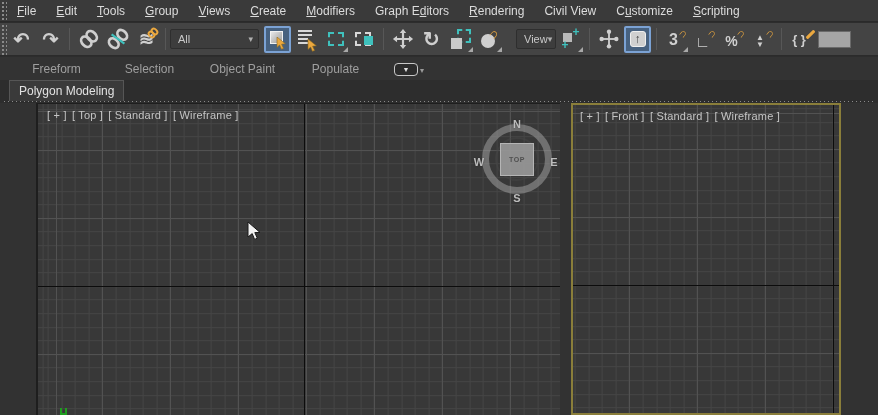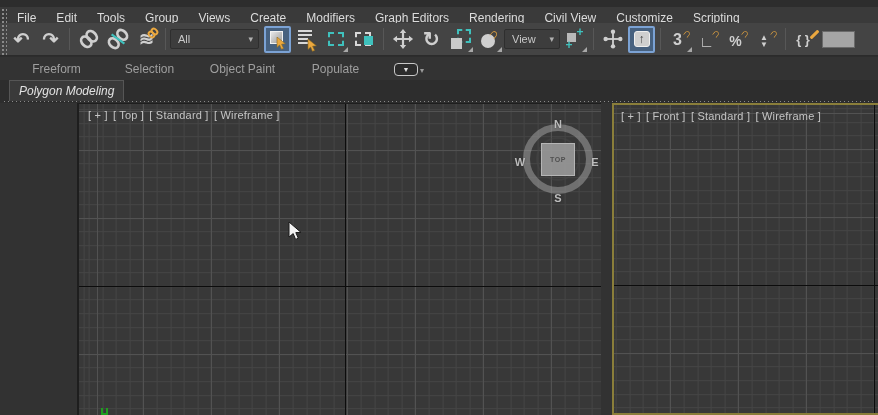--- a/index.html
+++ b/index.html
@@ -3,21 +3,21 @@
 <meta charset="utf-8">
 <style>
   * { margin:0; padding:0; box-sizing:border-box; }
   html,body { width:878px; height:415px; overflow:hidden; background:#2d2d2d;
               font-family:"Liberation Sans", sans-serif; }
   #app { position:relative; width:878px; height:415px; background:#2d2d2d; }
 
   
   #menubar { position:absolute; left:0; top:0; width:878px; height:22px;
              background:#3a3a3a; border-bottom:1px solid #2a2a2a;
-             display:flex; align-items:center;margin-top:7px; }
+             display:flex; align-items:center; }
   .drag-handle-v { width:7px; height:100%;
       background-image:radial-gradient(#8a8a8a 0.8px, transparent 1px);
       background-size:4px 4px; background-position:1px 1px; }
   .menu-item { color:#dcdcdc; font-size:12px; padding:0 10px; height:22px;
                line-height:22px; white-space:nowrap; cursor:default; }
   .menu-item u { text-decoration:underline; }
 
   
   #toolbar { position:absolute; left:0; top:23px; width:878px; height:33px;
              background:#444444; border-bottom:1px solid #2b2b2b;
@@ -55,32 +55,32 @@
   .tab { width:93px; text-align:center; font-size:12px; color:#9f9f9f;
          height:21px; line-height:21px; flex:none; }
   .tab.active { background:linear-gradient(#616161,#464646); color:#e8e8e8;
          border:1px solid #242424; border-bottom:none; border-radius:2px 2px 0 0; }
   #ribbon-min-btn { width:24px; height:13px; background:#2c2c2c;
          border:1px solid #c8c8c8; border-radius:4px; margin:0 2px 4px 12px;
          display:flex; align-items:center; justify-content:center;
          color:#e0e0e0; font-size:7px; flex:none; }
   #ribbon-min-arrow { color:#9a9a9a; font-size:8px; margin-bottom:5px; }
   #panel-row { position:absolute; left:0; top:80px; width:878px; height:21px;
-               background:#2d2d2d; display:flex;font-style:italic; }
+               background:#2d2d2d; display:flex; }
   #panel-tab { margin-left:9px; background:#3a3a3a; border:1px solid #565656;
                border-bottom:none; color:#e2e2e2; font-size:12px;
                padding:0 9px; height:21px; line-height:20px; }
   #dotted-sep { position:absolute; left:4px; top:101px; width:870px; height:2px;
       background-image:repeating-linear-gradient(to right,#8a8a8a 0 1px,transparent 1px 4px);
       background-size:100% 1px; background-repeat:no-repeat; background-position:0 0; }
 
   
   #viewport-area { position:absolute; left:0; top:103px; width:878px;
                    height:312px; background:#323232; }
-  .vp { position:absolute; overflow:hidden;margin-left:41px; }
+  .vp { position:absolute; overflow:hidden; }
   .vp-grid { position:absolute; inset:0; background-color:#383838;
       background-image:
         repeating-linear-gradient(to right,#525252 0 1px,transparent 1px 68px),
         repeating-linear-gradient(to bottom,#525252 0 1px,transparent 1px 68px),
         repeating-linear-gradient(to right,#454545 0 1px,transparent 1px 13.6px),
         repeating-linear-gradient(to bottom,#454545 0 1px,transparent 1px 13.6px); }
   #vp-top { left:36px; top:0; width:524px; height:312px;
             border-top:1px solid #1e1e1e; border-left:2px solid #1e1e1e; }
   #vp-top .vp-grid { background-position:64px 0, 0 46px, 9.6px 0, 0 5.2px; }
   #vp-front { left:571px; top:0; width:270px; height:312px;
@@ -218,21 +218,21 @@
         <div style="position:absolute;left:0;bottom:0;width:11px;height:11px;background:#c9c9c9"></div>
       </div>
     </div>
     <div class="tb-btn flyout">
       <div style="position:relative;width:20px;height:20px">
         <div style="position:absolute;left:1px;bottom:1px;width:14px;height:14px;border-radius:50%;background:#cfcfcf"></div>
         <span style="position:absolute;top:-3px;right:0;color:#eba83f;font-weight:bold;font-size:13px;transform:rotate(40deg)">∩</span>
       </div>
     </div>
 
-    <div class="dropdown" style="width:56px;margin-left:0">
+    <div class="dropdown" style="width:40px;margin-left:12px">
       <span>View</span>
       <span class="dd-arrow">▾</span>
     </div>
 
     <div class="tb-btn flyout">
       <div style="position:relative;width:20px;height:20px">
         <div style="position:absolute;left:2px;top:4px;width:9px;height:9px;background:#b9b9b9"></div>
         <span style="position:absolute;left:1px;bottom:-3px;color:#3fc1bd;font-weight:bold;font-size:12px">+</span>
         <span style="position:absolute;right:1px;top:-4px;color:#3fc1bd;font-weight:bold;font-size:12px">+</span>
       </div>

